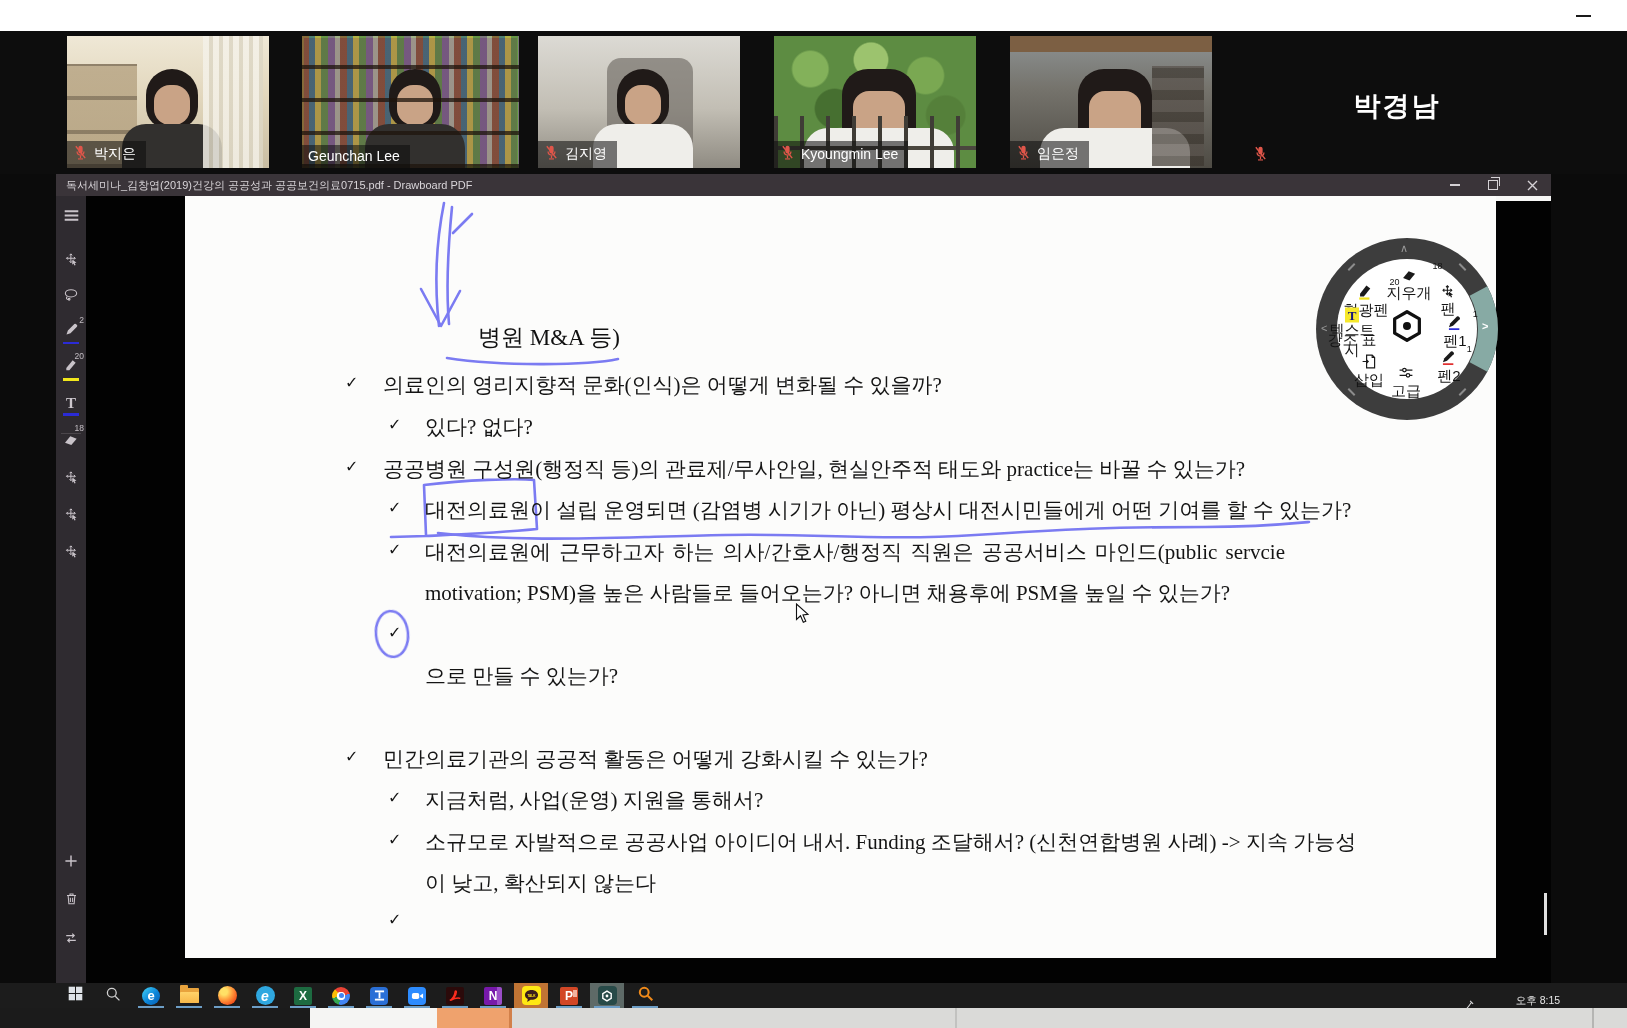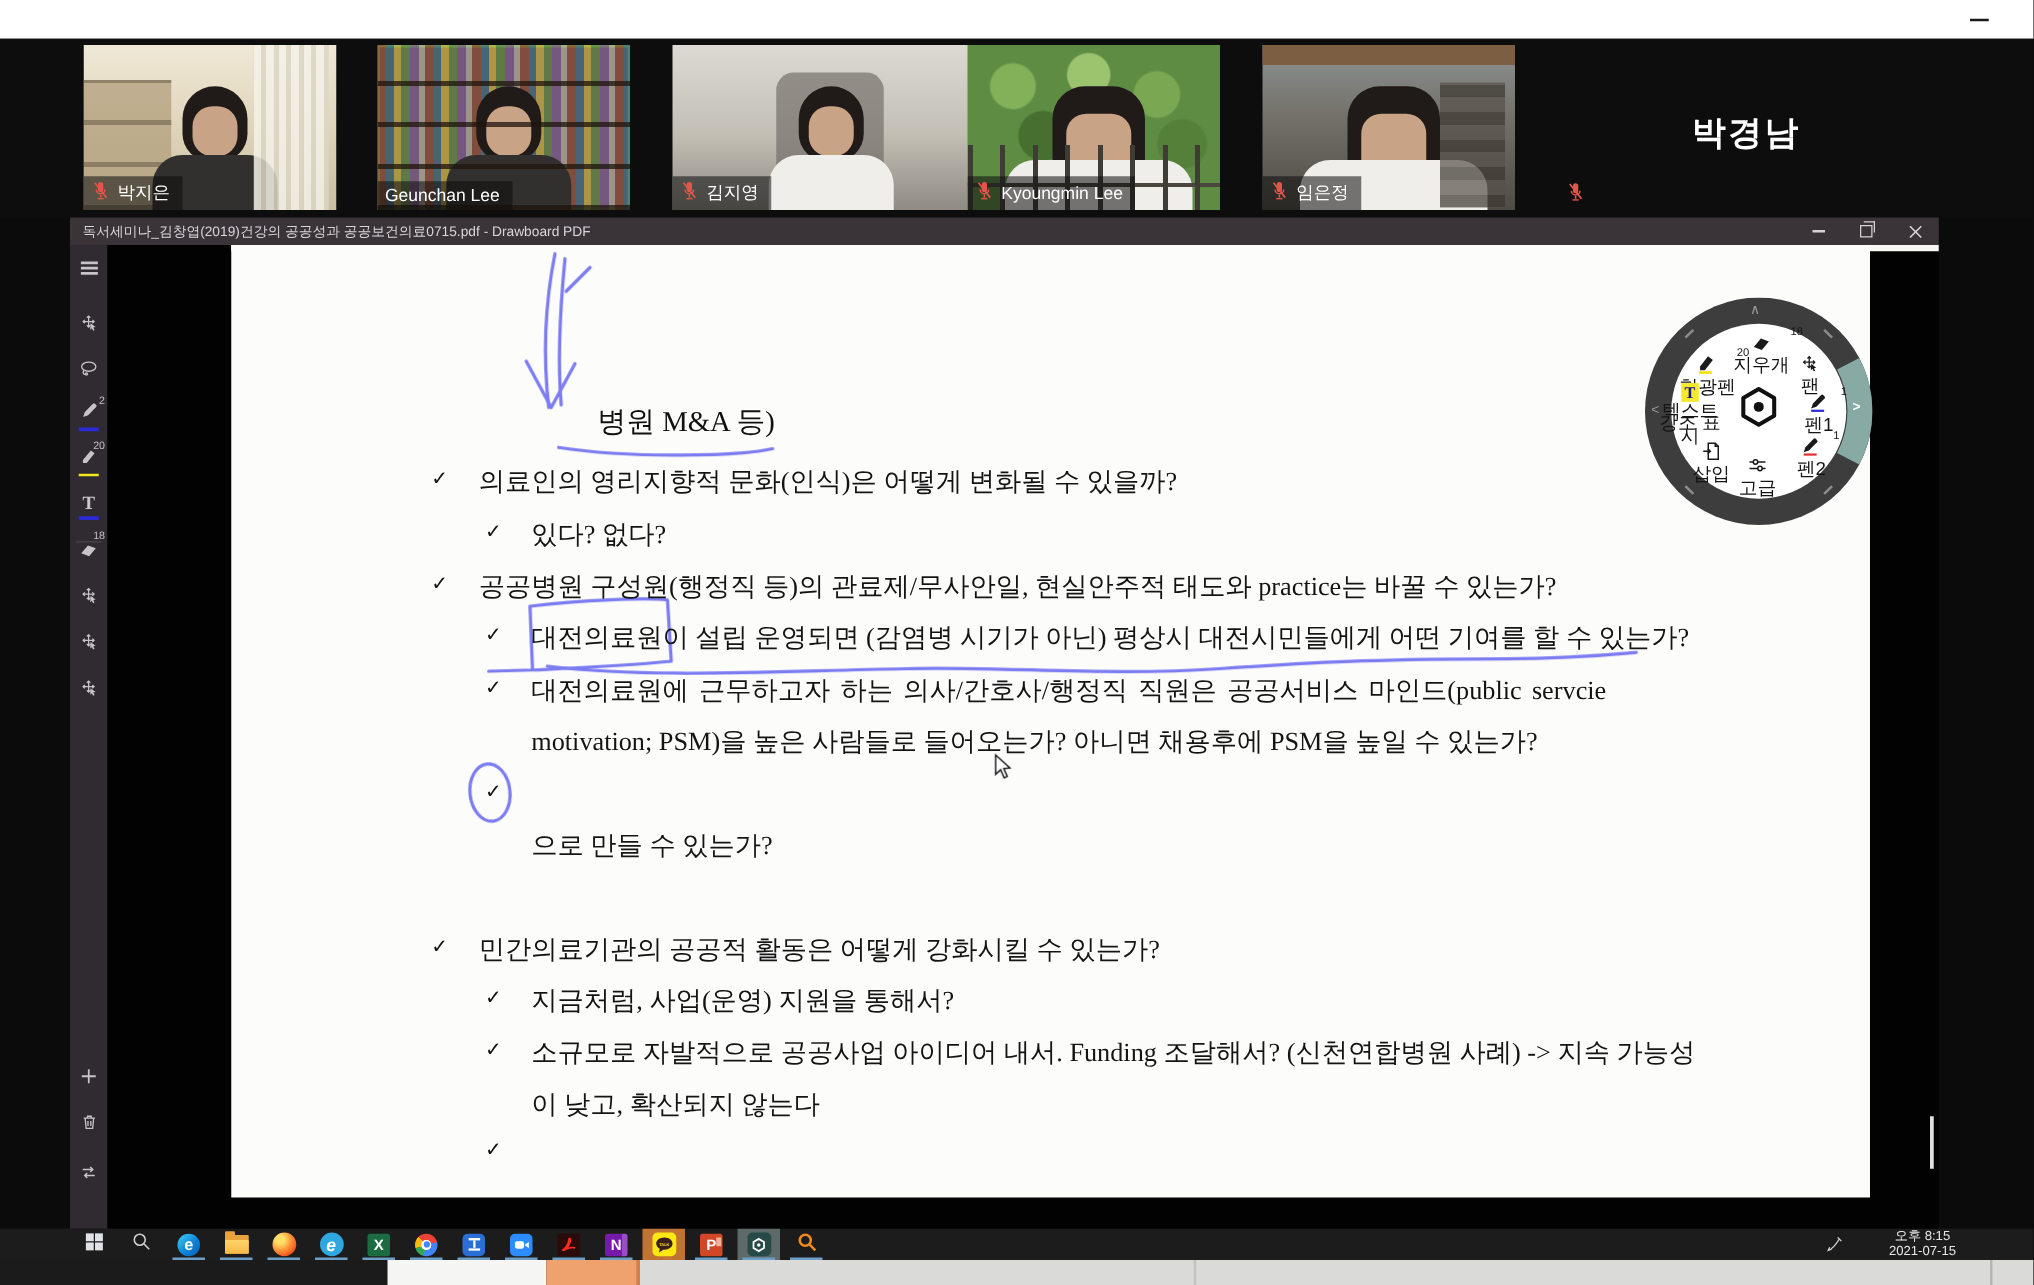--- a/index.html
+++ b/index.html
@@ -21,26 +21,26 @@
           border-radius:26px 26px 22px 22px;background:#201a18;}
   .person .face{position:absolute;left:50%;top:16px;transform:translateX(-50%);width:36px;height:40px;
           border-radius:16px;background:#c9a386;}
   .person .body{position:absolute;left:50%;bottom:0;transform:translateX(-50%);width:100px;height:48px;
           border-radius:24px 24px 0 0;background:#32302e;}
   .scene-living-room{background:linear-gradient(180deg,#efe8d6 0%,#e2d7bd 45%,#c9bda2 100%);}
   .scene-living-room:before{content:"";position:absolute;left:0;top:28px;width:70px;height:104px;
           background:repeating-linear-gradient(0deg,#7a6a52 0 4px,#b5a281 4px 34px);opacity:.8;}
   .scene-living-room:after{content:"";position:absolute;right:6px;top:0;width:60px;height:132px;
           background:repeating-linear-gradient(90deg,#f4f1e8 0 6px,#dcd6c4 6px 10px);opacity:.85;}
-  .scene-bookshelf{background:#6b5340;}
+  .scene-bookshelf{background:#6b5340;padding-left:15px;}
   .scene-bookshelf:before{content:"";position:absolute;inset:0;background:
           repeating-linear-gradient(90deg,#8a4a3a 0 7px,#3a6b8a 7px 13px,#c8b24a 13px 19px,#5a8a4a 19px 26px,#7a5a9a 26px 33px,#b0b0a8 33px 38px);opacity:.7;}
   .scene-bookshelf:after{content:"";position:absolute;inset:0;background:
           repeating-linear-gradient(0deg,rgba(30,20,12,.75) 0 4px,transparent 4px 33px);}
-  .scene-office{background:linear-gradient(180deg,#dcdad4 0%,#c2beb4 55%,#8f8b82 100%);padding-left:43px;}
+  .scene-office{background:linear-gradient(180deg,#dcdad4 0%,#c2beb4 55%,#8f8b82 100%);}
   .scene-office:before{content:"";position:absolute;left:34%;top:22px;width:86px;height:110px;border-radius:14px;
           background:#6e6a64;opacity:.65;}
   .scene-trees{background:#5d8c42;}
   .scene-trees:before{content:"";position:absolute;inset:0;background:
           radial-gradient(circle at 18% 25%,#83b15a 0 9%,transparent 10%),
           radial-gradient(circle at 48% 18%,#9cc36e 0 11%,transparent 12%),
           radial-gradient(circle at 75% 30%,#7aa852 0 10%,transparent 11%),
           radial-gradient(circle at 30% 55%,#466f30 0 12%,transparent 13%),
           radial-gradient(circle at 85% 60%,#55803a 0 10%,transparent 11%);}
   .scene-trees:after{content:"";position:absolute;left:0;bottom:0;width:100%;height:52px;
@@ -119,21 +119,21 @@
   .ic-hwp{width:18px;height:18px;border-radius:4px;background:#2a6fd6;display:flex;align-items:center;justify-content:center;}
   .ic-zm{width:18px;height:18px;border-radius:4px;background:#2d8cff;display:flex;align-items:center;justify-content:center;}
   .ic-ab{width:18px;height:18px;border-radius:2px;background:#2b0a0a;display:flex;align-items:center;justify-content:center;}
   .ic-on{width:18px;height:18px;border-radius:2px;background:linear-gradient(90deg,#7719aa 0 74%,#9b4dc8 74%);
        color:#fff;font-weight:bold;font-size:12px;display:flex;align-items:center;justify-content:center;}
   .ic-kk{width:19px;height:19px;border-radius:4px;background:#ffe812;display:flex;align-items:center;justify-content:center;}
   .ic-pp{width:18px;height:18px;border-radius:2px;background:#d24726;color:#fff;font-weight:bold;font-size:12px;
        display:flex;align-items:center;justify-content:center;position:relative;}
   .ic-pp i{position:absolute;right:1px;top:3px;width:4px;height:7px;background:#f2b29e;}
   .ic-db{width:19px;height:19px;border-radius:4px;background:#274a48;display:flex;align-items:center;justify-content:center;}
-  .tray{position:absolute;left:1455px;top:0;width:172px;height:25px;color:#e6e6e6;}
+  .tray{position:absolute;left:1455px;top:11px;width:172px;height:25px;color:#e6e6e6;}
   .tray-pen{position:absolute;left:5px;top:5px;}
   .tray-clock{position:absolute;left:28px;top:1px;width:110px;text-align:center;font-size:10.5px;line-height:11.5px;}
 
   
   .bband{position:absolute;top:1008px;height:20px;}
 
   .cursor{position:absolute;left:795px;top:603px;z-index:50;}
 </style>
 </head>
 <body>

